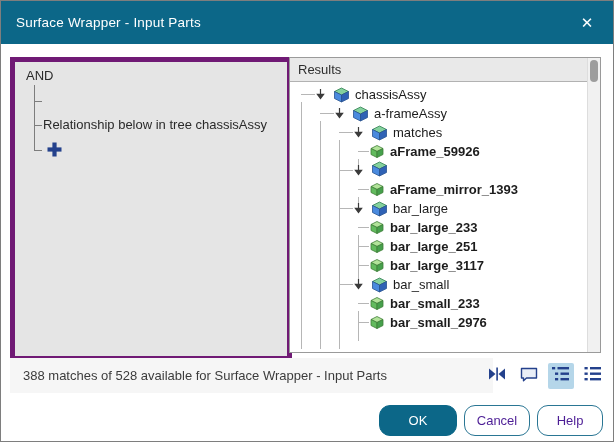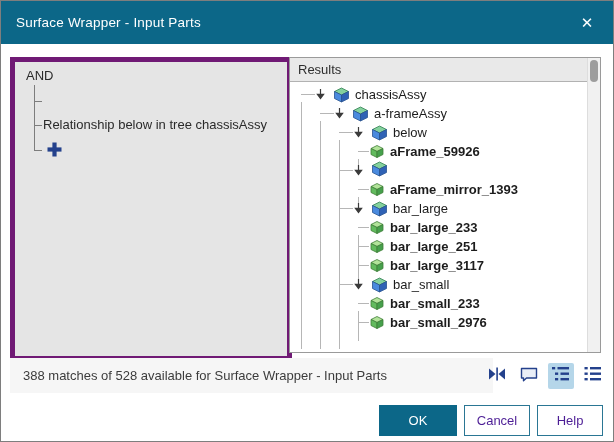--- a/index.html
+++ b/index.html
@@ -47,21 +47,21 @@
     background:#f6f6f6;font-size:13px;color:#3c3c3c;line-height:35px;
     padding-left:13px;box-sizing:border-box;white-space:nowrap;}
   
   .toolbar{position:absolute;right:7px;top:362px;display:flex;align-items:center;gap:6px;}
   .tool{width:26px;height:26px;display:flex;align-items:center;justify-content:center;
     cursor:pointer;border-radius:2px;}
   .tool.selected{background:#b5d6e9;}
   
   .btnrow{position:absolute;right:10px;top:404px;display:flex;gap:7px;}
   .btnrow button{height:31px;font-size:13px;font-family:"Liberation Sans",sans-serif;
-    cursor:pointer;box-sizing:border-box;}
+    cursor:pointer;box-sizing:border-box;border-radius:11px;}
   .btn-primary{width:78px;background:#0c6788;color:#ffffff;border:1px solid #0c6788;}
   .btn-plain{width:66px;background:#ffffff;color:#4c1d95;border:1px solid #2a7694;}
 </style>
 </head>
 <body>
 
 <div class="dialog">
 
   <div class="titlebar">
     <span class="title">Surface Wrapper - Input Parts</span>
@@ -128,21 +128,21 @@
               <path d="M4.9 0h1.2v4.8h3.7L5.5 10.6 1.2 4.8h3.7z" fill="#3b3b3b"></path>
             </svg>
           </span><span class="content" style="margin-left:81px">
             <span class="ticon">
               <svg width="17" height="16" viewBox="0 0 17 16">
                 <polygon points="8.5,1 15.5,4.5 8.5,8 1.5,4.5" fill="#84d19d" stroke="#2e7d4f" stroke-width="0.8"></polygon>
                 <polygon points="1.5,4.5 8.5,8 8.5,15 1.5,11.5" fill="#4a8ade" stroke="#28538f" stroke-width="0.8"></polygon>
                 <polygon points="8.5,8 15.5,4.5 15.5,11.5 8.5,15" fill="#2f62b5" stroke="#28538f" stroke-width="0.8"></polygon>
               </svg>
             </span>
-            <span class="lbl">below</span>
+            <span class="lbl">matches</span>
           </span></div>
         <div class="tree-row"><span class="stub" style="left:68px;width:11px"></span><span class="content" style="margin-left:79px">
             <span class="ticon">
               <svg width="16" height="15" viewBox="0 0 16 15">
                 <polygon points="8,1.5 14,4.5 8,7.5 2,4.5" fill="#b2e39a" stroke="#3f7d37" stroke-width="0.8"></polygon>
                 <polygon points="2,4.5 8,7.5 8,13.5 2,10.5" fill="#63bb5e" stroke="#3f7d37" stroke-width="0.8"></polygon>
                 <polygon points="8,7.5 14,4.5 14,10.5 8,13.5" fill="#46a04c" stroke="#3f7d37" stroke-width="0.8"></polygon>
               </svg>
             </span>
             <span class="lbl bold">aFrame_59926</span>

